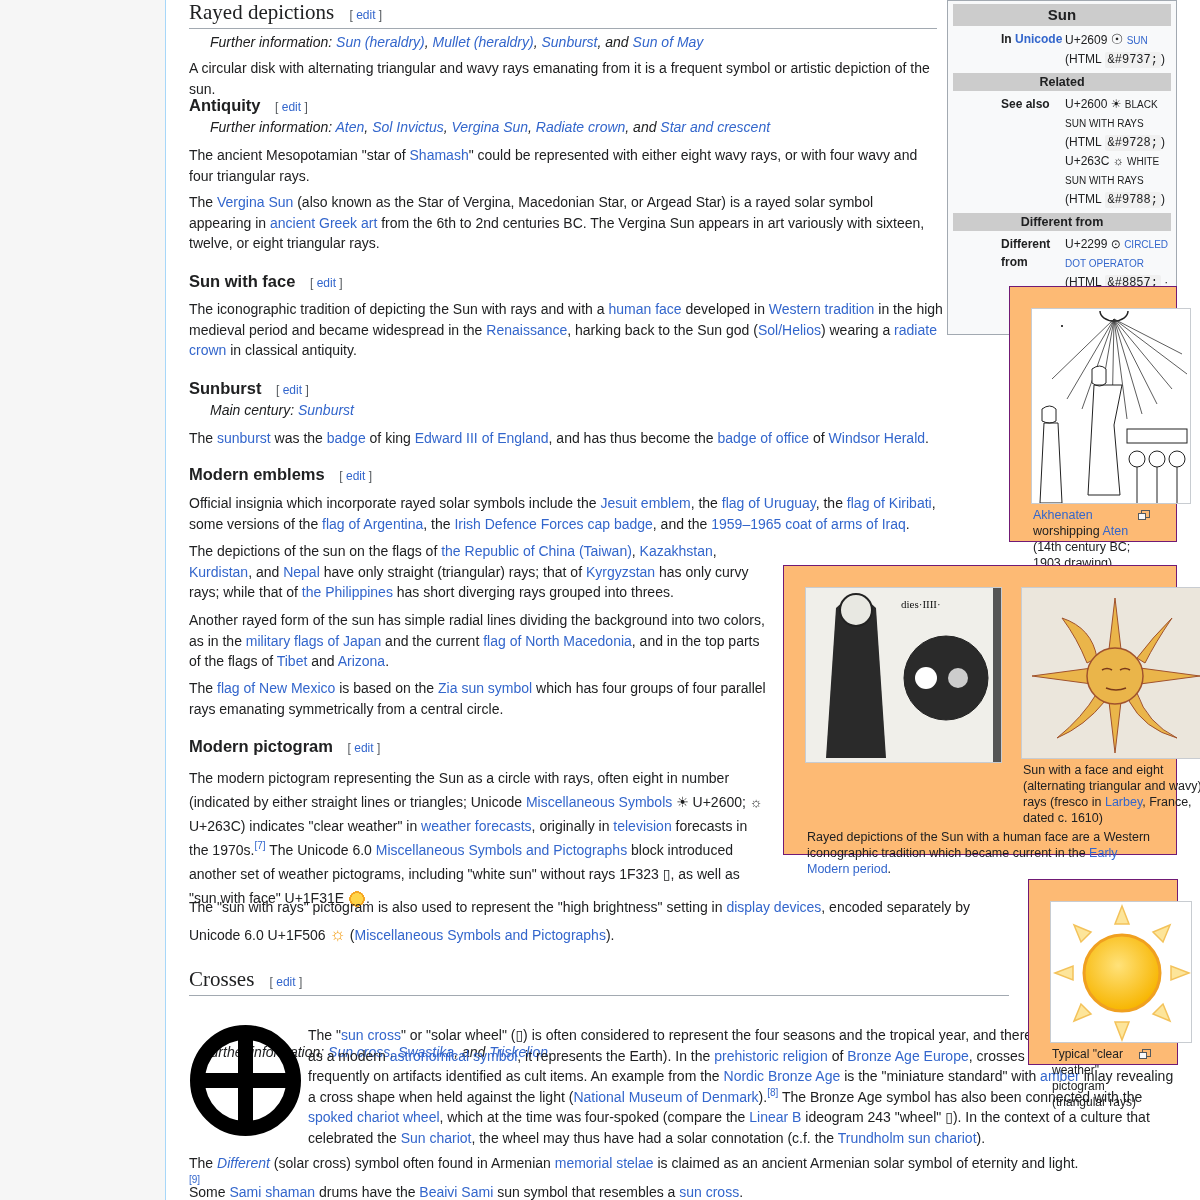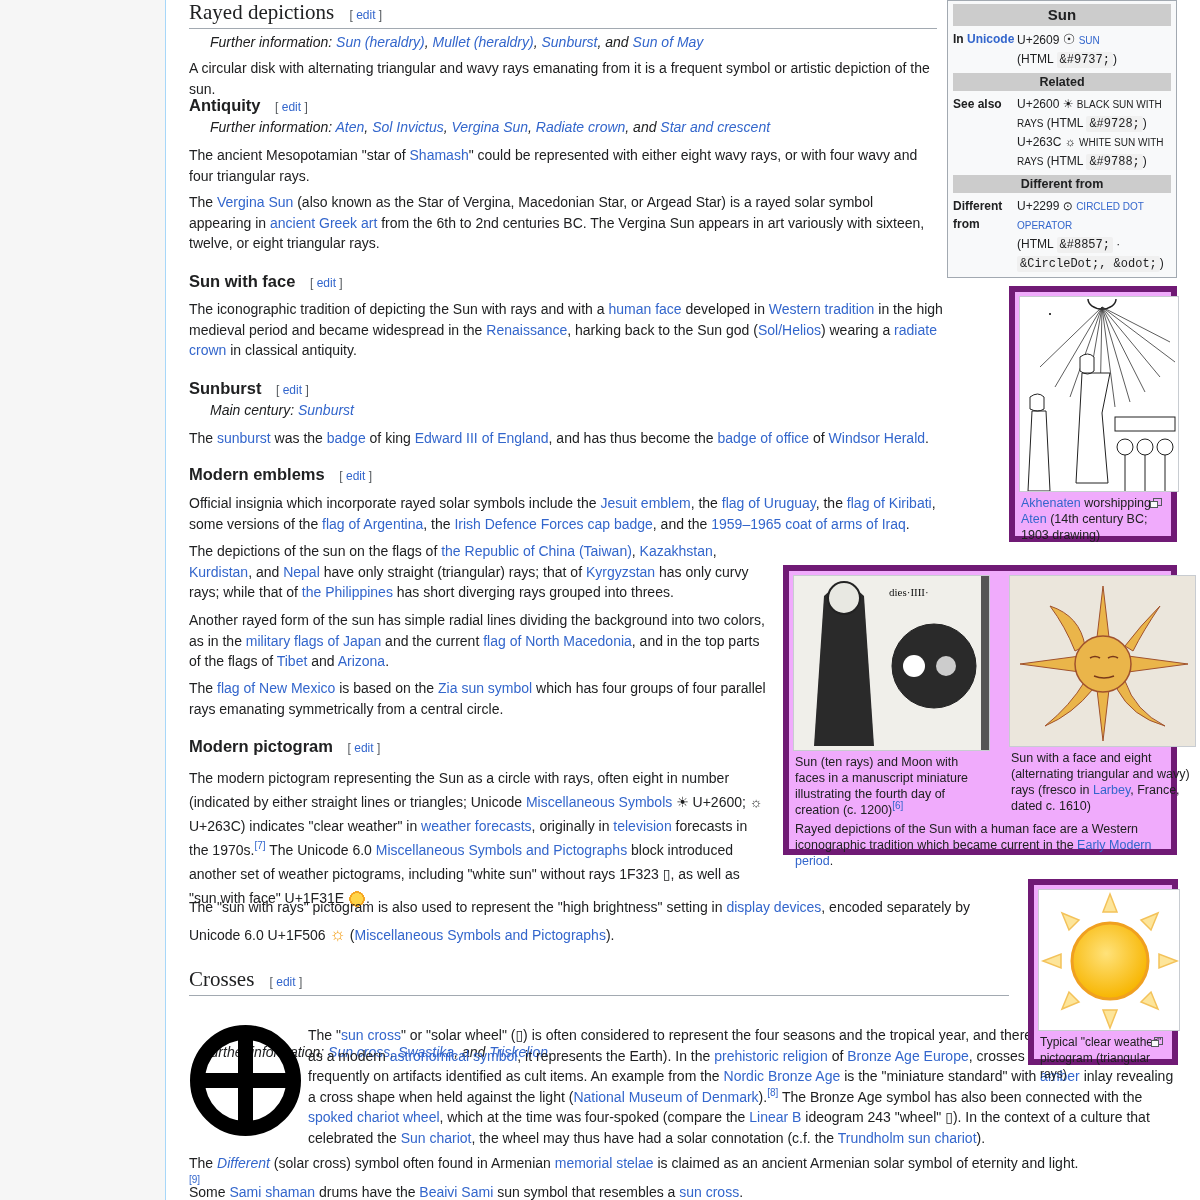--- a/index.html
+++ b/index.html
@@ -29,27 +29,27 @@
   .hatnote { font-style: italic; font-size: 14px; line-height: 20px; padding-left: 21px; }
   sup { font-size: 10px; line-height: 0; }
   
   .infobox {
     position: absolute; left: 947px; top: 0; width: 230px;
     background: #f8f9fa; border: 1px solid #a2a9b1; padding: 3px 5px 4px 5px;
     font-size: 12px; line-height: 18px;
   }
   .ib-title { background: #ccc; text-align: center; font-weight: bold; font-size: 15px; line-height: 22px; }
   .ib-head { background: #ccc; text-align: center; font-weight: bold; font-size: 12.5px; line-height: 18px; margin-top: 4px; }
-  .ib-row { display: flex; margin-top: 4px; }
+  .ib-row { display: flex; margin-top: 4px; margin-left: 48px; }
   .ib-label { width: 64px; font-weight: bold; flex-shrink: 0; }
   .ib-val { flex: 1; }
   .code { font-family: "Liberation Mono", monospace; background: #f0f0f0; padding: 1px 3px; border-radius: 2px; font-size: 12px; }
   .sc { font-size: 10px; }
   
-  .thumb { position: absolute; background: #f0abfc; border: 6px solid #701a75; padding: 4px; font-size: 12.5px; line-height: 16px; }
+  .thumb { position: absolute; background: #fdba74; border: 1px solid #701a75; padding: 21px; font-size: 12.5px; line-height: 16px; }
   .thumb-img { background: #fff; border: 1px solid #c8ccd1; position: relative; overflow: hidden; }
   .magnify { position: absolute; right: 6px; width: 11px; height: 9px; }
   .magnify::before { content: ""; position: absolute; left: 3px; top: 0; width: 7px; height: 6px; border: 1px solid #54595d; }
   .magnify::after { content: ""; position: absolute; left: 0; top: 3px; width: 6px; height: 5px; border: 1px solid #54595d; background: #f8f9fa; }
   .emoji-sun { display: inline-block; width: 18px; height: 18px; border-radius: 50%; background: radial-gradient(circle, #ffd54a 45%, #f5a623 46%, #f5a623 60%, transparent 62%); vertical-align: middle; }
 </style>
 </head>
 <body>
 
 <div class="sidebar"></div>
@@ -191,21 +191,20 @@
           <rect width="197" height="176" fill="#f0efea"></rect>
           <path d="M30 20 q20 -20 40 0 l10 150 h-60 z" fill="#2a2a2a"></path>
           <circle cx="50" cy="22" r="16" fill="#e8e8e2" stroke="#222" stroke-width="2"></circle>
           <circle cx="140" cy="90" r="42" fill="#2a2a2a" stroke="#222"></circle>
           <circle cx="120" cy="90" r="11" fill="#fff"></circle>
           <circle cx="152" cy="90" r="10" fill="#ccc"></circle>
           <text x="95" y="20" font-family="Liberation Serif, serif" font-size="11" fill="#111">dies·IIII·</text>
           <rect x="187" y="0" width="10" height="176" fill="#555"></rect>
         </svg>
       </div>
-      <div style="padding:3px 2px;"><span>Sun (ten rays) and Moon with faces in a manuscript miniature illustrating the fourth day of creation (c. 1200)</span><sup><a>[6]</a></sup></div>
     </div>
     <div style="width:213px;">
       <div class="thumb-img" style="width:187px; height:172px; background:#ece8e0;">
         <svg width="187" height="172" viewBox="0 0 187 172">
           <rect width="187" height="172" fill="#ebe6dc"></rect>
           <g fill="#eab54a" stroke="#a0522d" stroke-width="1">
             <polygon points="93,10 100,70 86,70"></polygon>
               <polygon points="93,165 100,105 86,105"></polygon>
             <polygon points="10,88 70,80 70,96"></polygon>
               <polygon points="178,88 118,80 118,96"></polygon>

